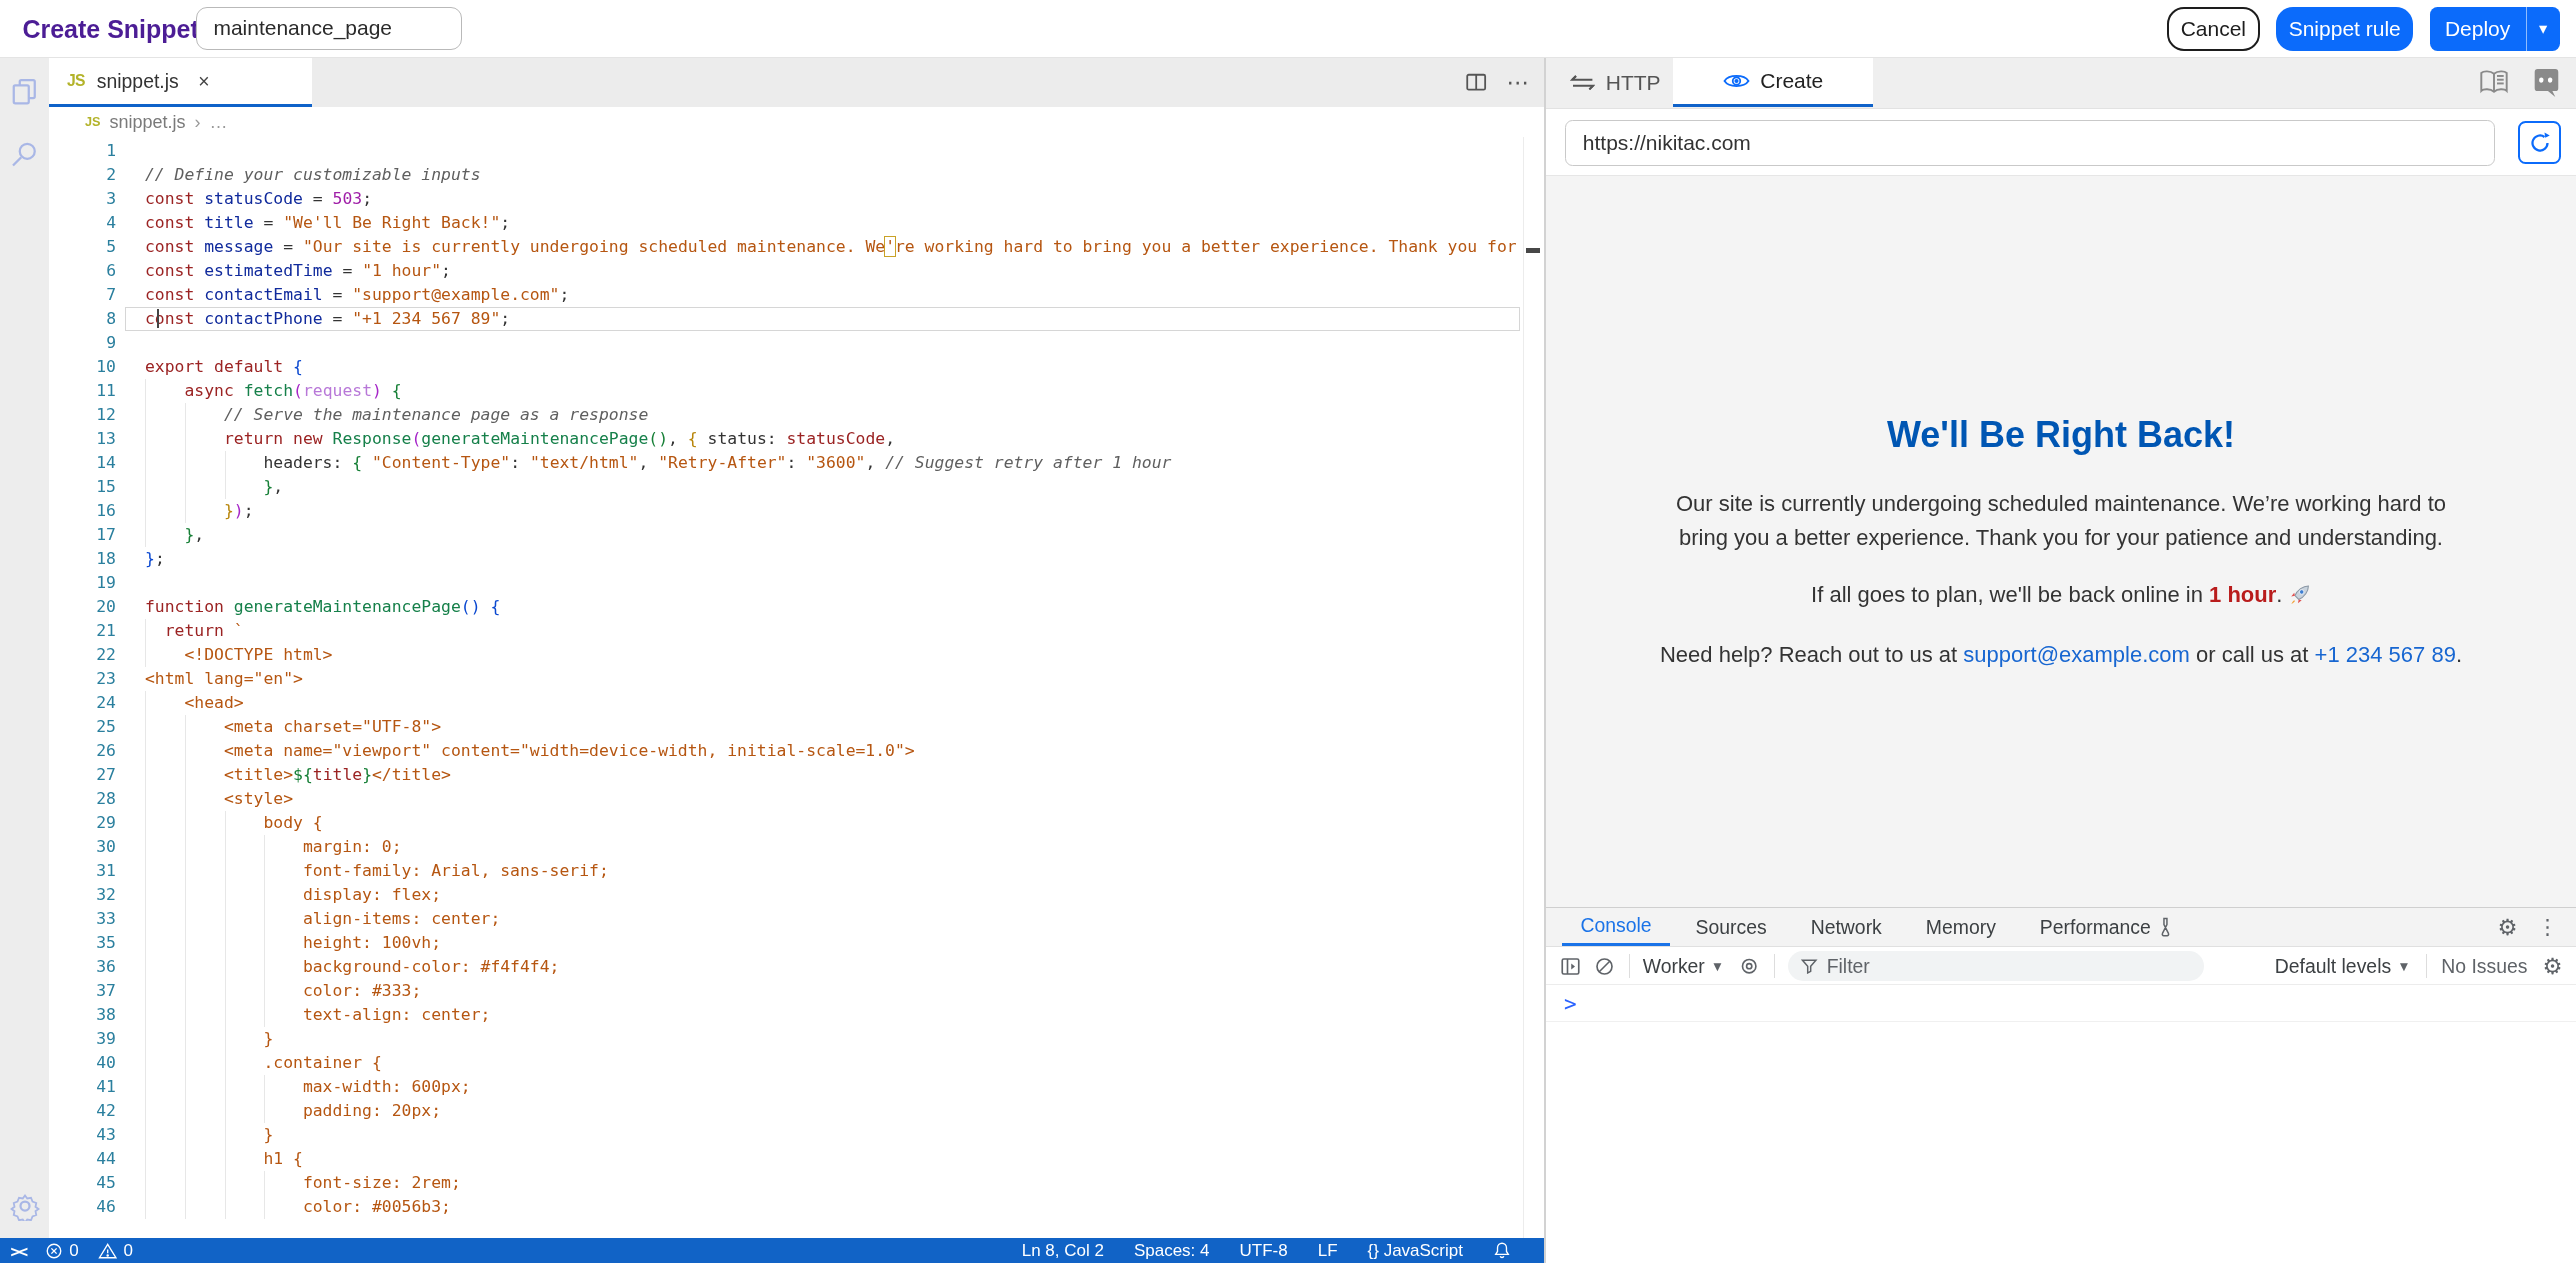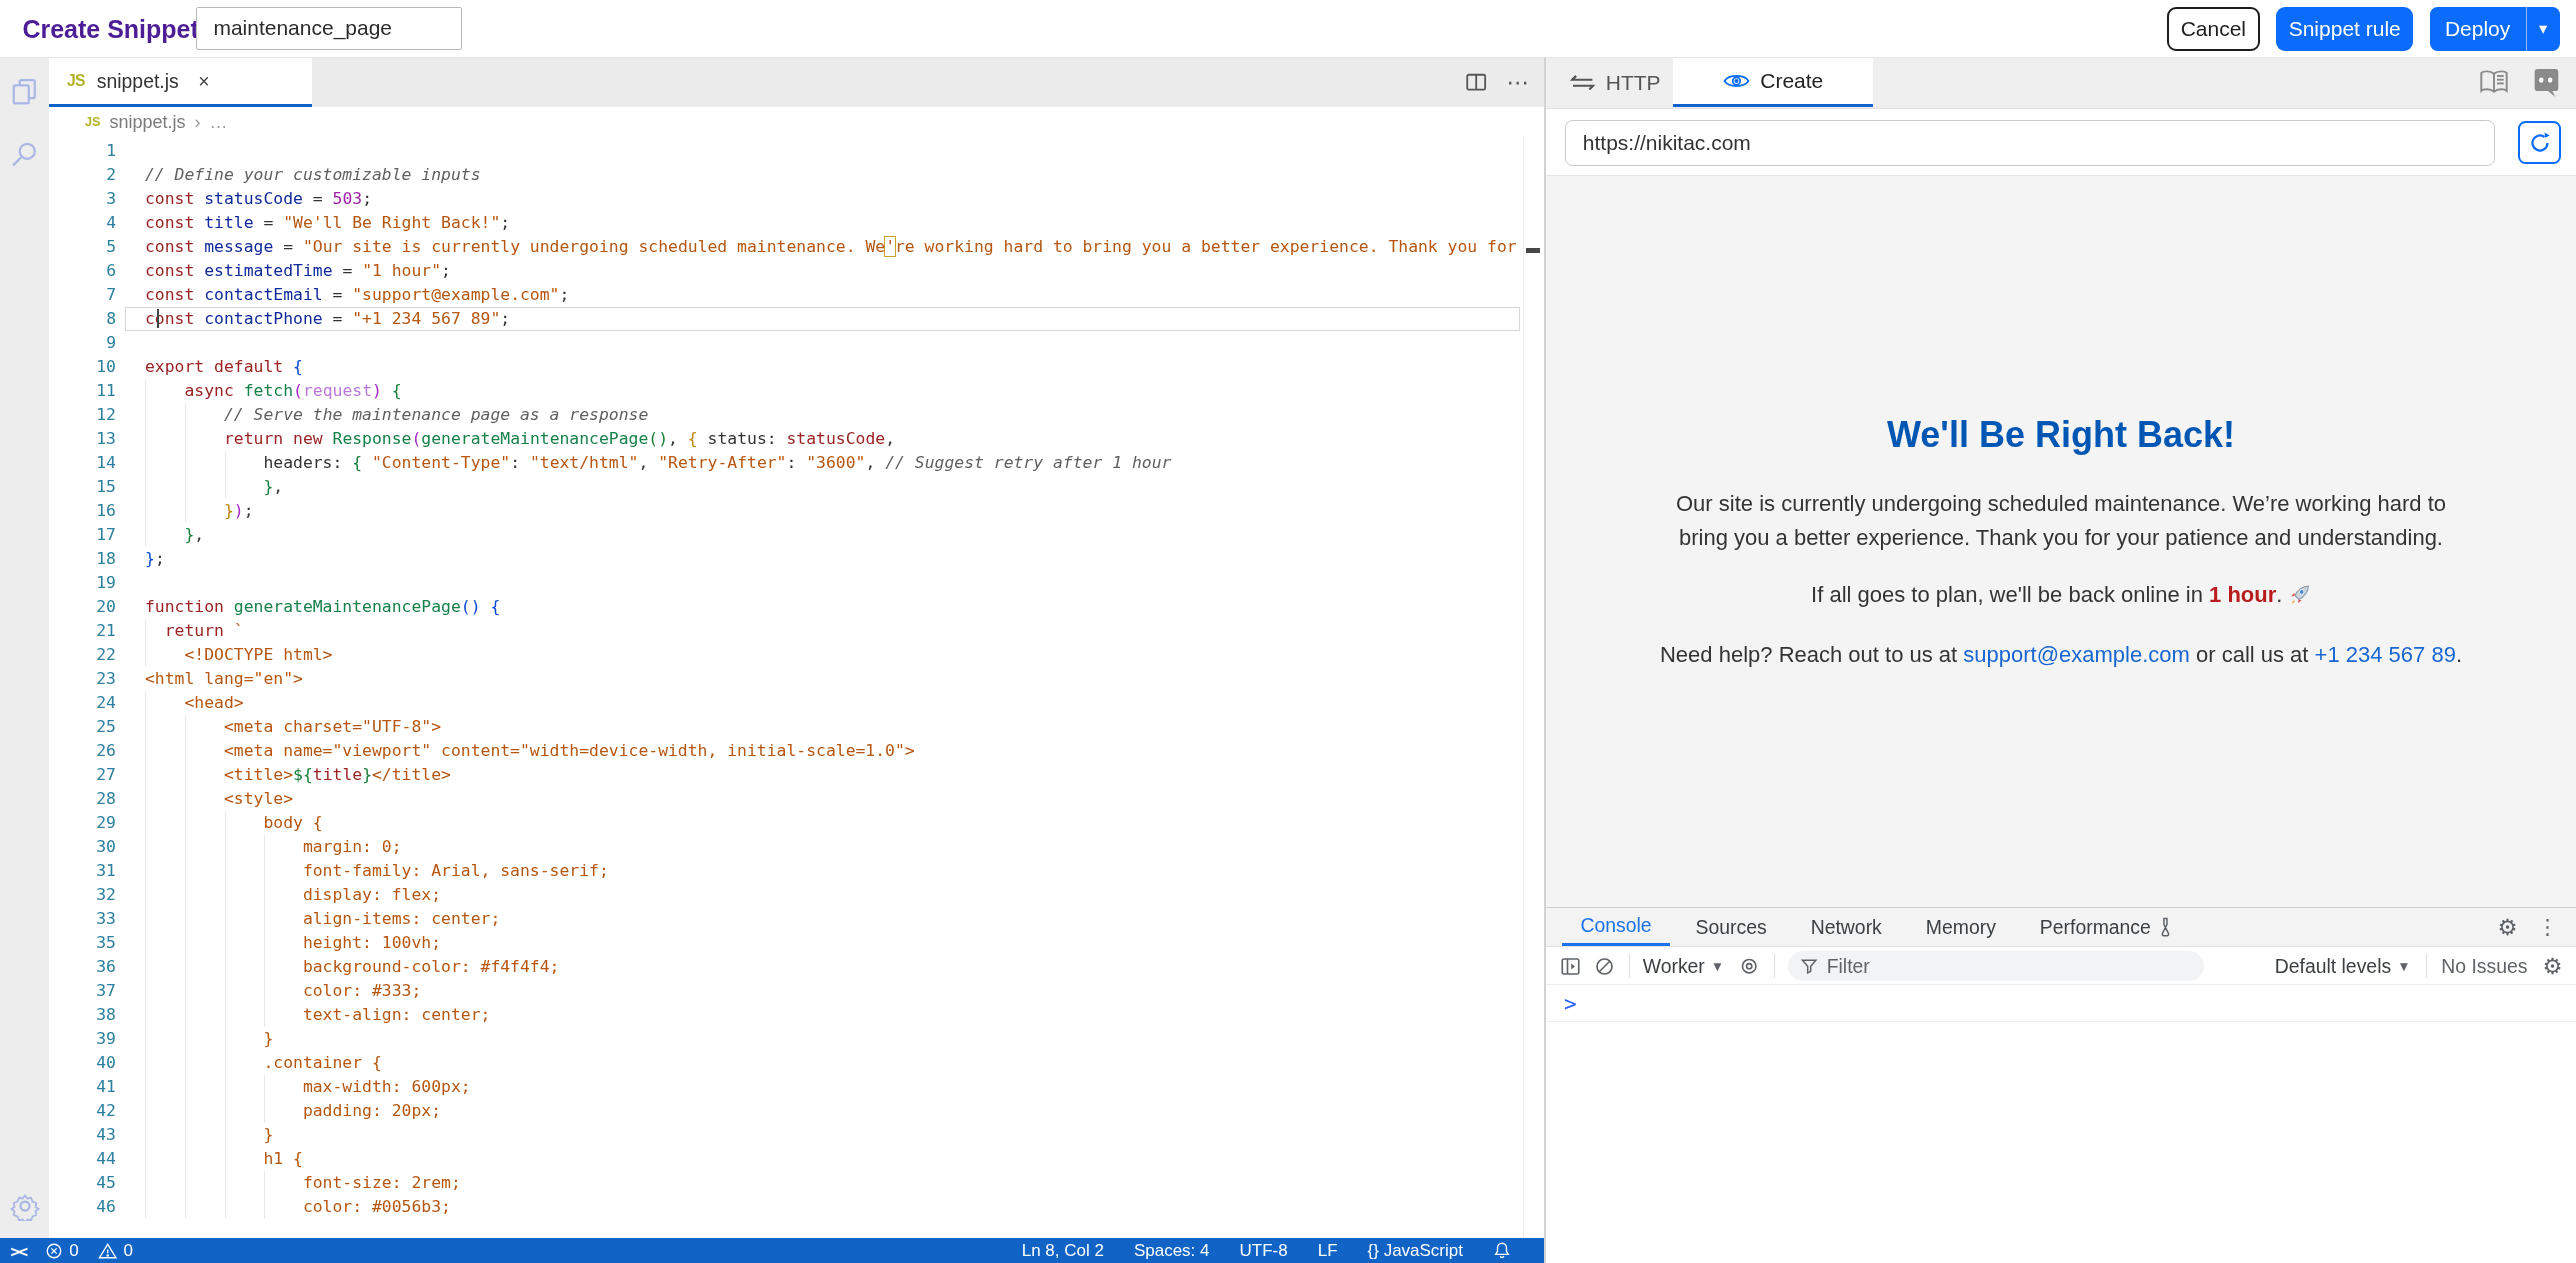--- a/index.html
+++ b/index.html
@@ -6,24 +6,24 @@
   * { margin:0; padding:0; box-sizing:border-box; }
   html,body { width:2576px; height:1263px; overflow:hidden; background:#fff;
               font-family:"Liberation Sans", sans-serif; }
   i { font-style:normal; }
 
   
   .topbar { position:absolute; left:0; top:0; width:2576px; height:58px; background:#fff;
             border-bottom:1.5px solid #e4e4e4; z-index:40; }
   .topbar-title { position:absolute; left:22.4px; top:15px; font-size:25px; font-weight:bold; color:#4c1d95; }
   .snippet-name { position:absolute; left:196px; top:6.7px; width:266px; height:43px; border:1.5px solid #b9b9b9;
-                  border-radius:2px; font-size:21px; color:#2b2b2b; padding:0 16.4px;
+                  border-radius:11px; font-size:21px; color:#2b2b2b; padding:0 16.4px;
                   font-family:"Liberation Sans",sans-serif; outline:none; background:#fff; }
   .topbar-actions { position:absolute; right:16.4px; top:6.7px; height:44px; display:flex; gap:16.4px; }
-  .btn { height:44px; border-radius:9px; font-size:21px; display:flex; align-items:center;
+  .btn { height:44px; border-radius:17px; font-size:21px; display:flex; align-items:center;
          justify-content:center; cursor:pointer; font-family:"Liberation Sans",sans-serif; }
   .btn-cancel { width:93px; background:#fff; border:2.2px solid #1d1d1d; color:#1d1d1d; }
   .btn-blue { background:#0b6bfb; color:#fff; border:none; }
   .btn-rule { width:137px; }
   .split { display:flex; }
   .btn-deploy { width:96px; border-radius:7.5px 0 0 7.5px; }
   .btn-caret { width:34px; border-radius:0 7.5px 7.5px 0; border-left:0.7px solid rgba(255,255,255,.55); font-size:16.4px; }
 
   
   .leftpane { position:absolute; left:0; top:58px; width:1544px; height:1206px; background:#fff; }

